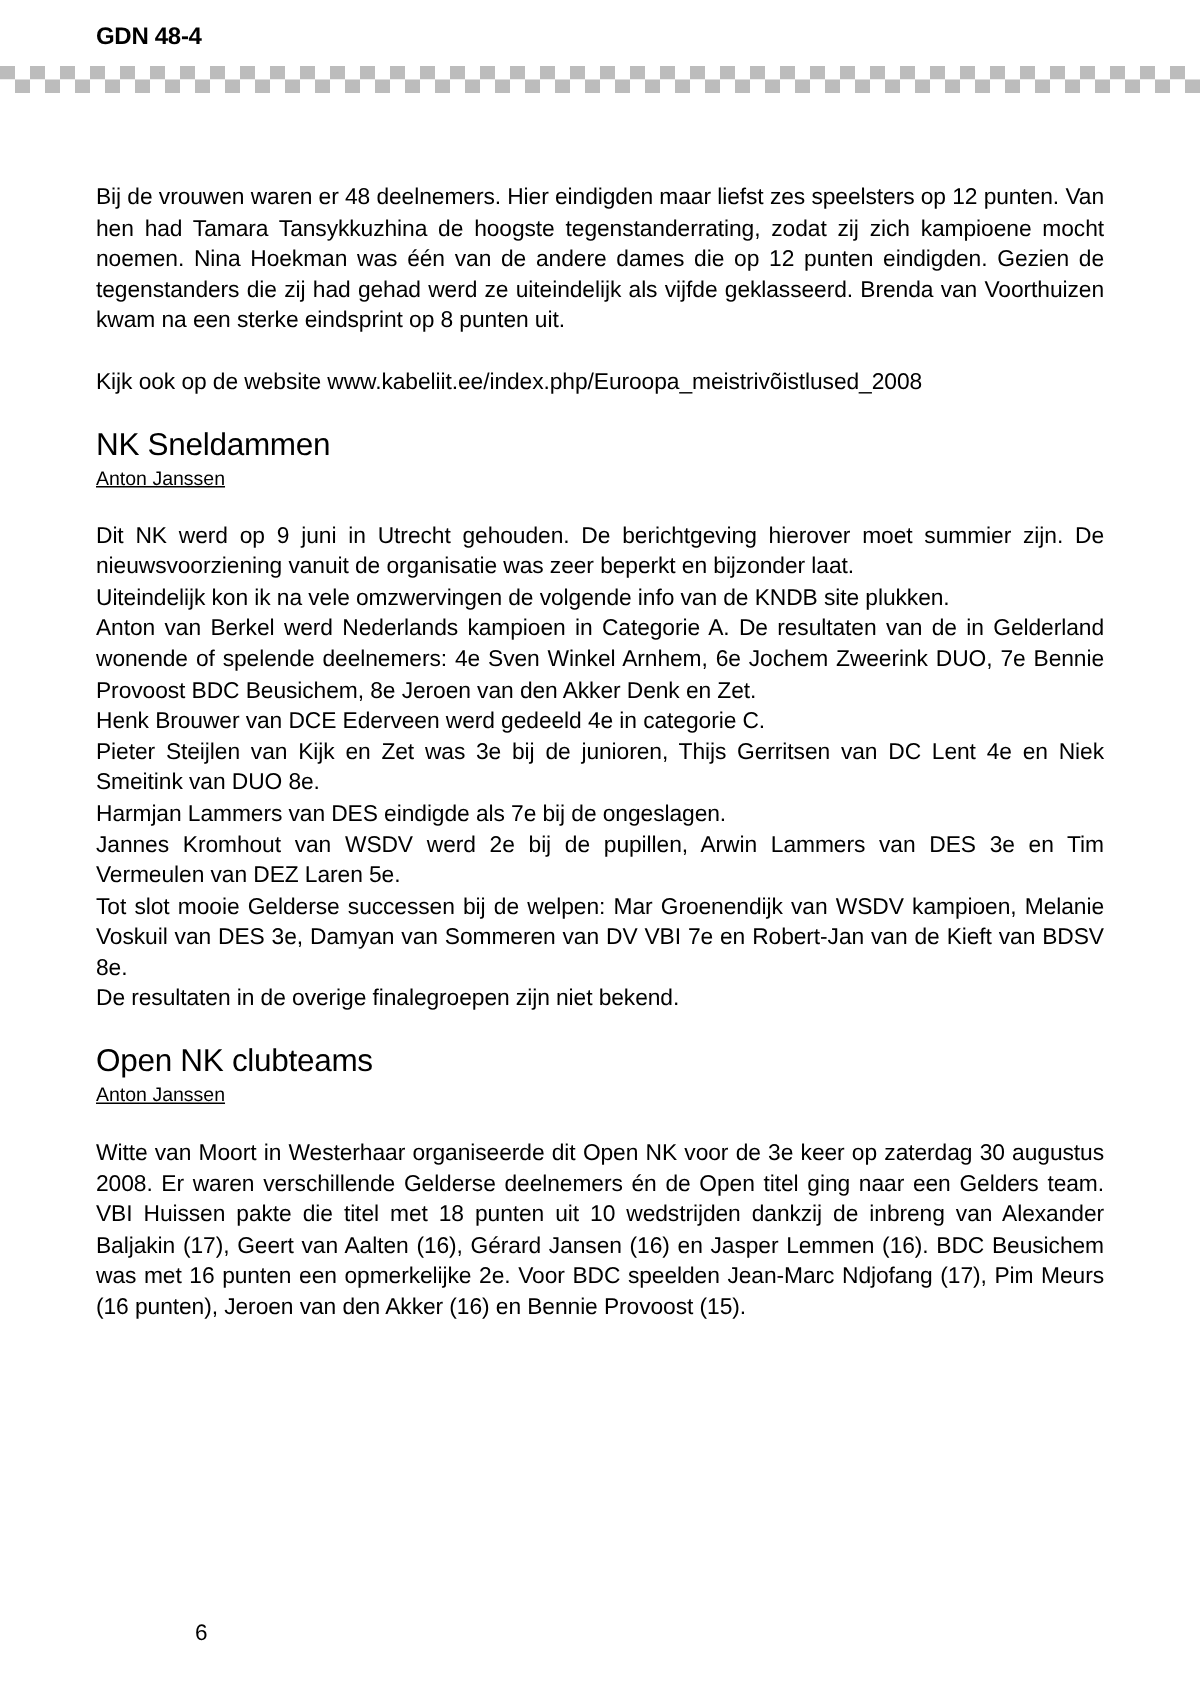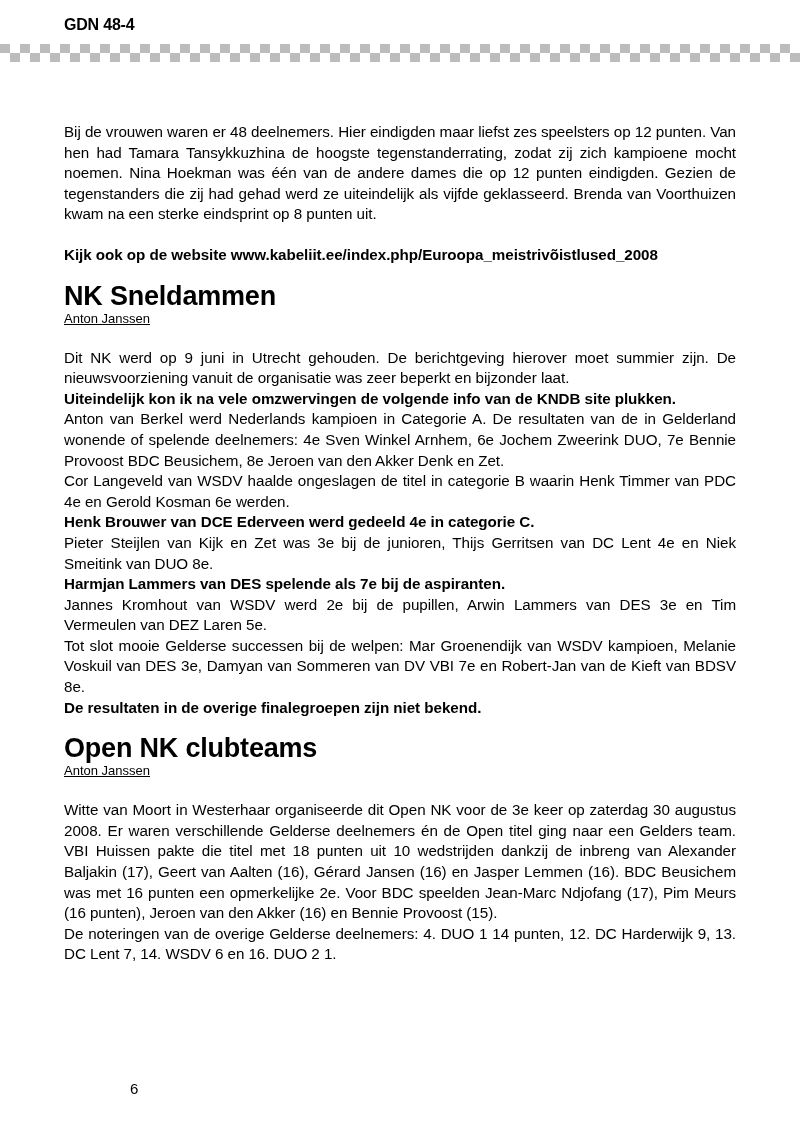--- a/index.html
+++ b/index.html
@@ -76,35 +76,34 @@
     letter-spacing: -0.05px;
     -webkit-hyphens: none;
     hyphens: none;
   }
 
   .spacer-para { height: 20px; }
   .spacer-head-top { height: 18px; }
 
   h2.section-title {
     margin: 0;
-    font-size: 27px;
-    font-weight: bold;
+    font-size: 21px;
+    font-weight: normal;
     line-height: 25px;
     letter-spacing: -0.2px;
   }
   .byline {
     margin: 0;
     font-size: 13px;
     line-height: 19px;
     text-decoration: underline;
   }
 
   .lastline-left {
     text-align: left;
-    font-weight: bold;
   }
 
   
   .page-number {
     position: absolute;
     left: 130px;
     top: 1080px;
     font-size: 15px;
     line-height: 18px;
   }
@@ -132,35 +131,33 @@
     <div class="spacer-head-top"></div>
 
     <h2 class="section-title">NK Sneldammen</h2>
     <p class="byline">Anton Janssen</p>
 
     <div class="spacer-para"></div>
 
     <p class="body-text">Dit NK werd op 9 juni in Utrecht gehouden. De berichtgeving hierover moet summier zijn. De nieuwsvoorziening vanuit de organisatie was zeer beperkt en bijzonder laat.</p>
     <p class="body-text lastline-left">Uiteindelijk kon ik na vele omzwervingen de volgende info van de KNDB site plukken.</p>
     <p class="body-text">Anton van Berkel werd Nederlands kampioen in Categorie A. De resultaten van de in Gelderland wonende of spelende deelnemers: 4e Sven Winkel Arnhem, 6e Jochem Zweerink DUO, 7e Bennie Provoost BDC Beusichem, 8e Jeroen van den Akker Denk en Zet.</p>
-    <p class="body-text">Cor Langeveld van WSDV haalde ongeslagen de titel in categorie B waarin Henk Timmer van PDC 4e en Gerold Kosman 6e werden.</p>
     <p class="body-text lastline-left">Henk Brouwer van DCE Ederveen werd gedeeld 4e in categorie C.</p>
     <p class="body-text">Pieter Steijlen van Kijk en Zet was 3e bij de junioren, Thijs Gerritsen van DC Lent 4e en Niek Smeitink van DUO 8e.</p>
-    <p class="body-text lastline-left">Harmjan Lammers van DES spelende als 7e bij de aspiranten.</p>
+    <p class="body-text lastline-left">Harmjan Lammers van DES eindigde als 7e bij de ongeslagen.</p>
     <p class="body-text">Jannes Kromhout van WSDV werd 2e bij de pupillen, Arwin Lammers van DES 3e en Tim Vermeulen van DEZ Laren 5e.</p>
     <p class="body-text">Tot slot mooie Gelderse successen bij de welpen: Mar Groenendijk van WSDV kampioen, Melanie Voskuil van DES 3e, Damyan van Sommeren van DV VBI 7e en Robert-Jan van de Kieft van BDSV 8e.</p>
     <p class="body-text lastline-left">De resultaten in de overige finalegroepen zijn niet bekend.</p>
 
     <div class="spacer-head-top"></div>
 
     <h2 class="section-title">Open NK clubteams</h2>
     <p class="byline">Anton Janssen</p>
 
     <div class="spacer-para"></div>
 
     <p class="body-text">Witte van Moort in Westerhaar organiseerde dit Open NK voor de 3e keer op zaterdag 30 augustus 2008. Er waren verschillende Gelderse deelnemers én de Open titel ging naar een Gelders team. VBI Huissen pakte die titel met 18 punten uit 10 wedstrijden dankzij de inbreng van Alexander Baljakin (17), Geert van Aalten (16), Gérard Jansen (16) en Jasper Lemmen (16). BDC Beusichem was met 16 punten een opmerkelijke 2e. Voor BDC speelden Jean-Marc Ndjofang (17), Pim Meurs (16 punten), Jeroen van den Akker (16) en Bennie Provoost (15).</p>
-    <p class="body-text">De noteringen van de overige Gelderse deelnemers: 4. DUO 1 14 punten, 12. DC Harderwijk 9, 13. DC Lent 7, 14. WSDV 6 en 16. DUO 2 1.</p>
 
   </div>
 
   <div class="page-number">6</div>
 
 </div>
 
 </body></html>

